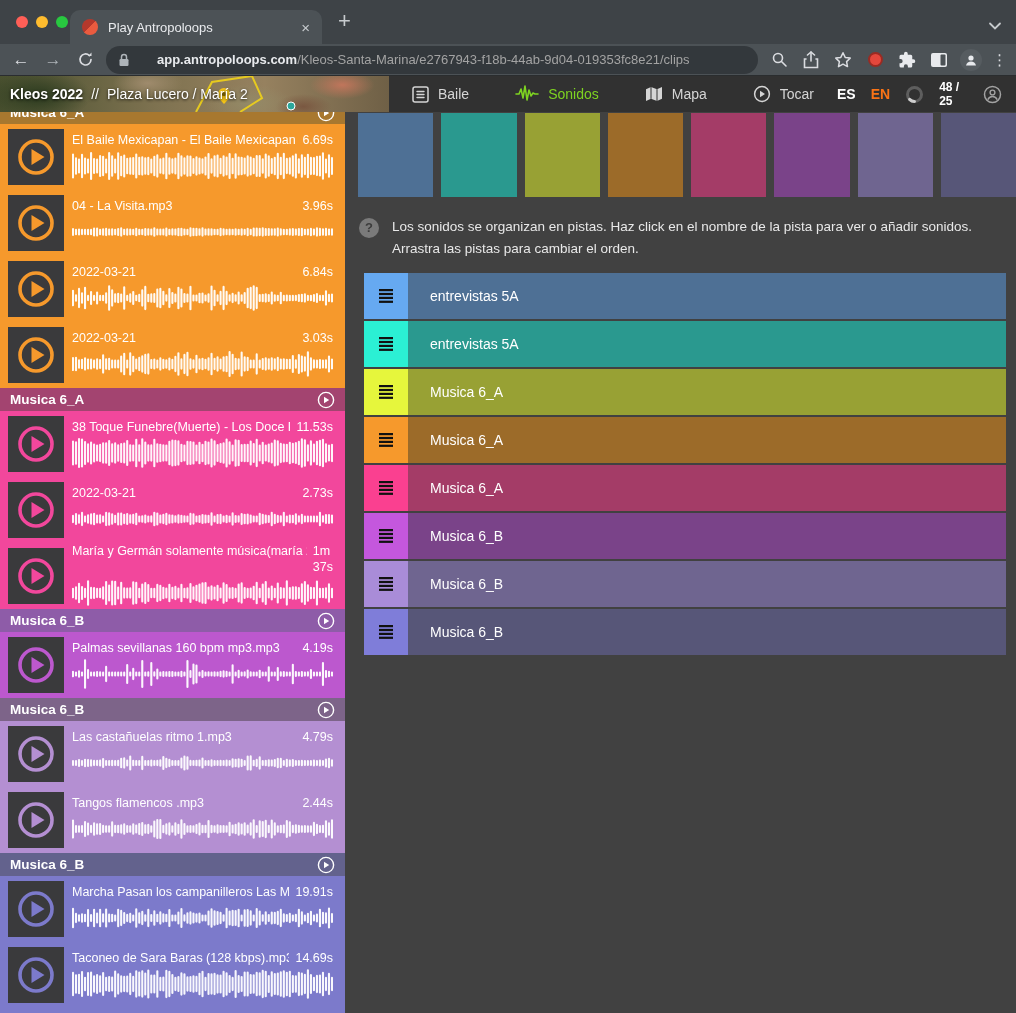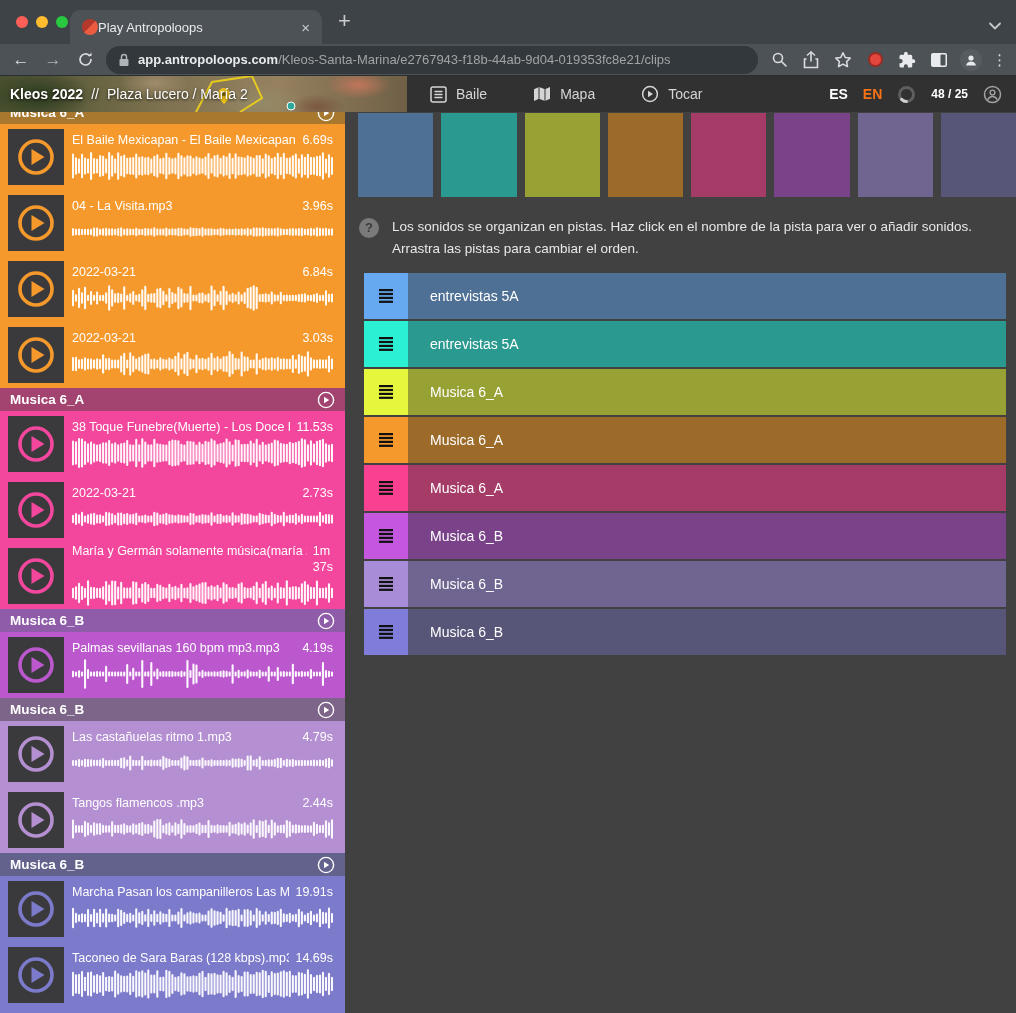--- a/index.html
+++ b/index.html
@@ -5,36 +5,36 @@
   * { box-sizing: border-box; margin: 0; padding: 0; }
   html,body { width:1016px; height:1013px; overflow:hidden; background:#414141;
     font-family:"Liberation Sans", sans-serif; }
 
   
   .tabstrip { height:44px; background:#3E4347; position:relative; }
   .traffic { position:absolute; left:16px; top:16px; display:flex; gap:8px; }
   .tl { width:12px; height:12px; border-radius:50%; }
   .tab { position:absolute; left:70px; top:10px; width:252px; height:34px;
     background:#4C5256; border-radius:10px 10px 0 0; display:flex; align-items:center;
-    padding:0 12px; }
+    padding:0 12px; gap:10px; }
   .favicon { width:16px; height:16px; border-radius:50%;
     background:linear-gradient(135deg,#B5382C 48%,#EA5B3F 48%); flex:none; }
   .tab-title { color:#E8EAED; font-size:13px; flex:1; white-space:nowrap; overflow:hidden; }
   .tab-close { color:#C7CBCE; font-size:15px; cursor:default; }
   .newtab { position:absolute; left:338px; top:8px; color:#C7CBCE; font-size:22px; font-weight:300; }
   .tab-chevron { position:absolute; right:14px; top:17px; }
 
   .toolbar { height:32px; background:#4C5256; display:flex; align-items:center;
     padding:0 10px; gap:10px; border-bottom:1px solid #2A2D2F; }
   .navglyph { color:#DADCE0; font-size:17px; width:22px; text-align:center; }
   .navglyph.dim { color:#AEB4B9; }
   .urlpill { flex:1; height:28px; background:#33383C; border-radius:14px;
     display:flex; align-items:center; padding:0 12px; gap:8px; overflow:hidden; }
   .url { font-size:13px; white-space:nowrap; overflow:hidden; }
-  .url .host { color:#E8EAED; font-weight:bold; }
+  .url .host { color:#E8EAED; font-weight:bold;margin-left:19px; }
   .url .path { color:#a3a3a3; }
   .ticon { flex:none; display:flex; align-items:center; justify-content:center; width:22px; height:22px; }
   .record-dot { width:15px; height:15px; border-radius:50%; background:#E4473C; border:2.5px solid #9A2B23; }
   .avatar-bg { width:22px; height:22px; border-radius:50%; background:#565C60;
     display:flex; align-items:center; justify-content:center; }
   .kebab { color:#DADCE0; font-size:15px; letter-spacing:0; width:14px; text-align:center; }
 
   
   .appnav { height:36px; background:#313131; display:flex; align-items:stretch; }
   .nav-photo { width:407px; position:relative; display:flex; align-items:center; padding-left:10px;
@@ -191,20 +191,26 @@
     </div>
   </div>
   <div class="nav-items">
     <div class="nav-item">
       <svg width="17" height="17" viewBox="0 0 17 17">
           <rect x="1" y="1" width="15" height="15" rx="2" stroke="#D5D5D5" stroke-width="1.5" fill="none"></rect>
           <path d="M5 5.5h7M5 8.5h7M5 11.5h7" stroke="#D5D5D5" stroke-width="1.4" stroke-linecap="round"></path>
         </svg>
       <span>Baile</span>
     </div>
+    <div class="nav-item active">
+      <svg width="24" height="18" viewBox="0 0 24 18">
+          <path d="M1 9h3l2-5 2 9 2-12 2 14 2-10 2 6 2-3 2 1h3" stroke="#7ED321" stroke-width="1.6" fill="none" stroke-linejoin="round" stroke-linecap="round"></path>
+        </svg>
+      <span>Sonidos</span>
+    </div>
     <div class="nav-item">
       <svg width="18" height="16" viewBox="0 0 18 16">
           <path d="M1 3.2L6 1l6 2.2L17 1v11.8L12 15 6 12.8 1 15z" fill="#D5D5D5"></path>
           <path d="M6 1v11.8M12 3.2V15" stroke="#313131" stroke-width="1"></path>
         </svg>
       <span>Mapa</span>
     </div>
     <div class="nav-item">
       <svg width="18" height="18" viewBox="0 0 18 18">
           <circle cx="9" cy="9" r="7.4" stroke="#D5D5D5" stroke-width="1.5" fill="none"></circle>

